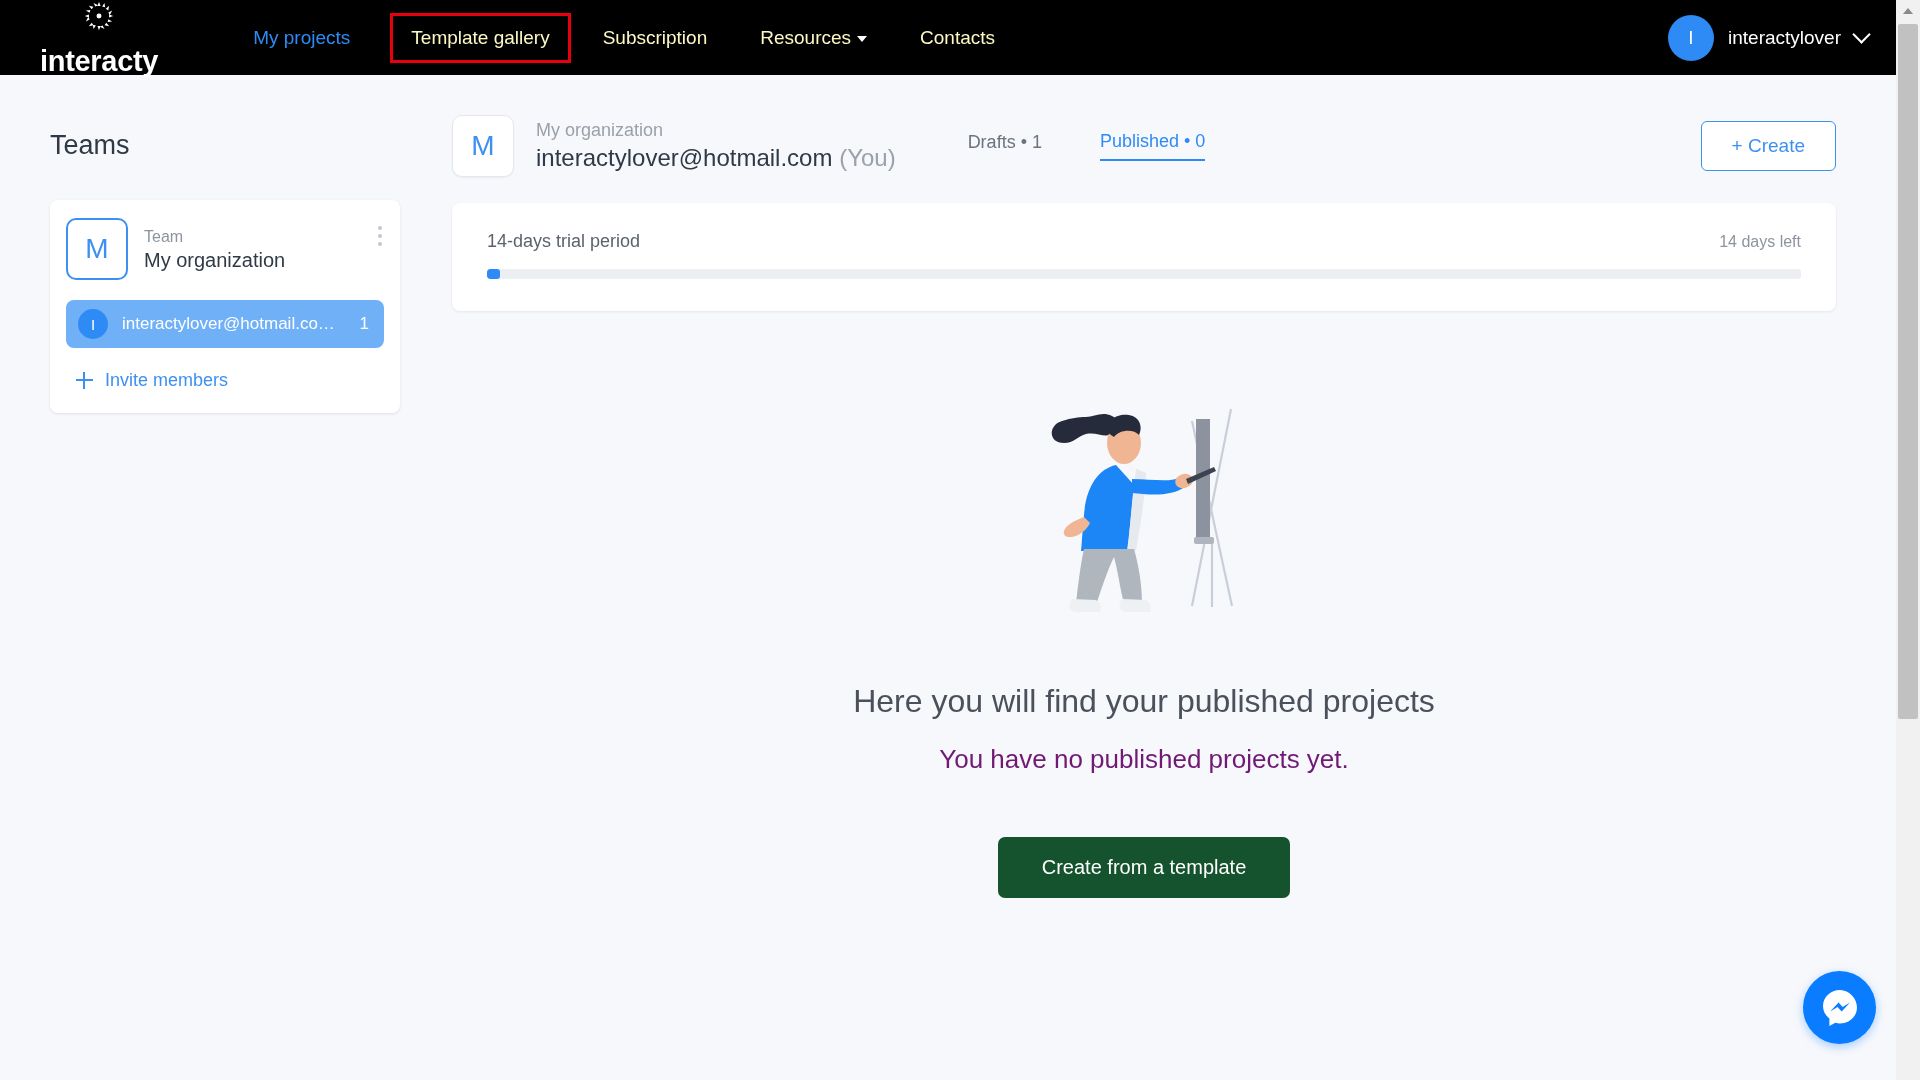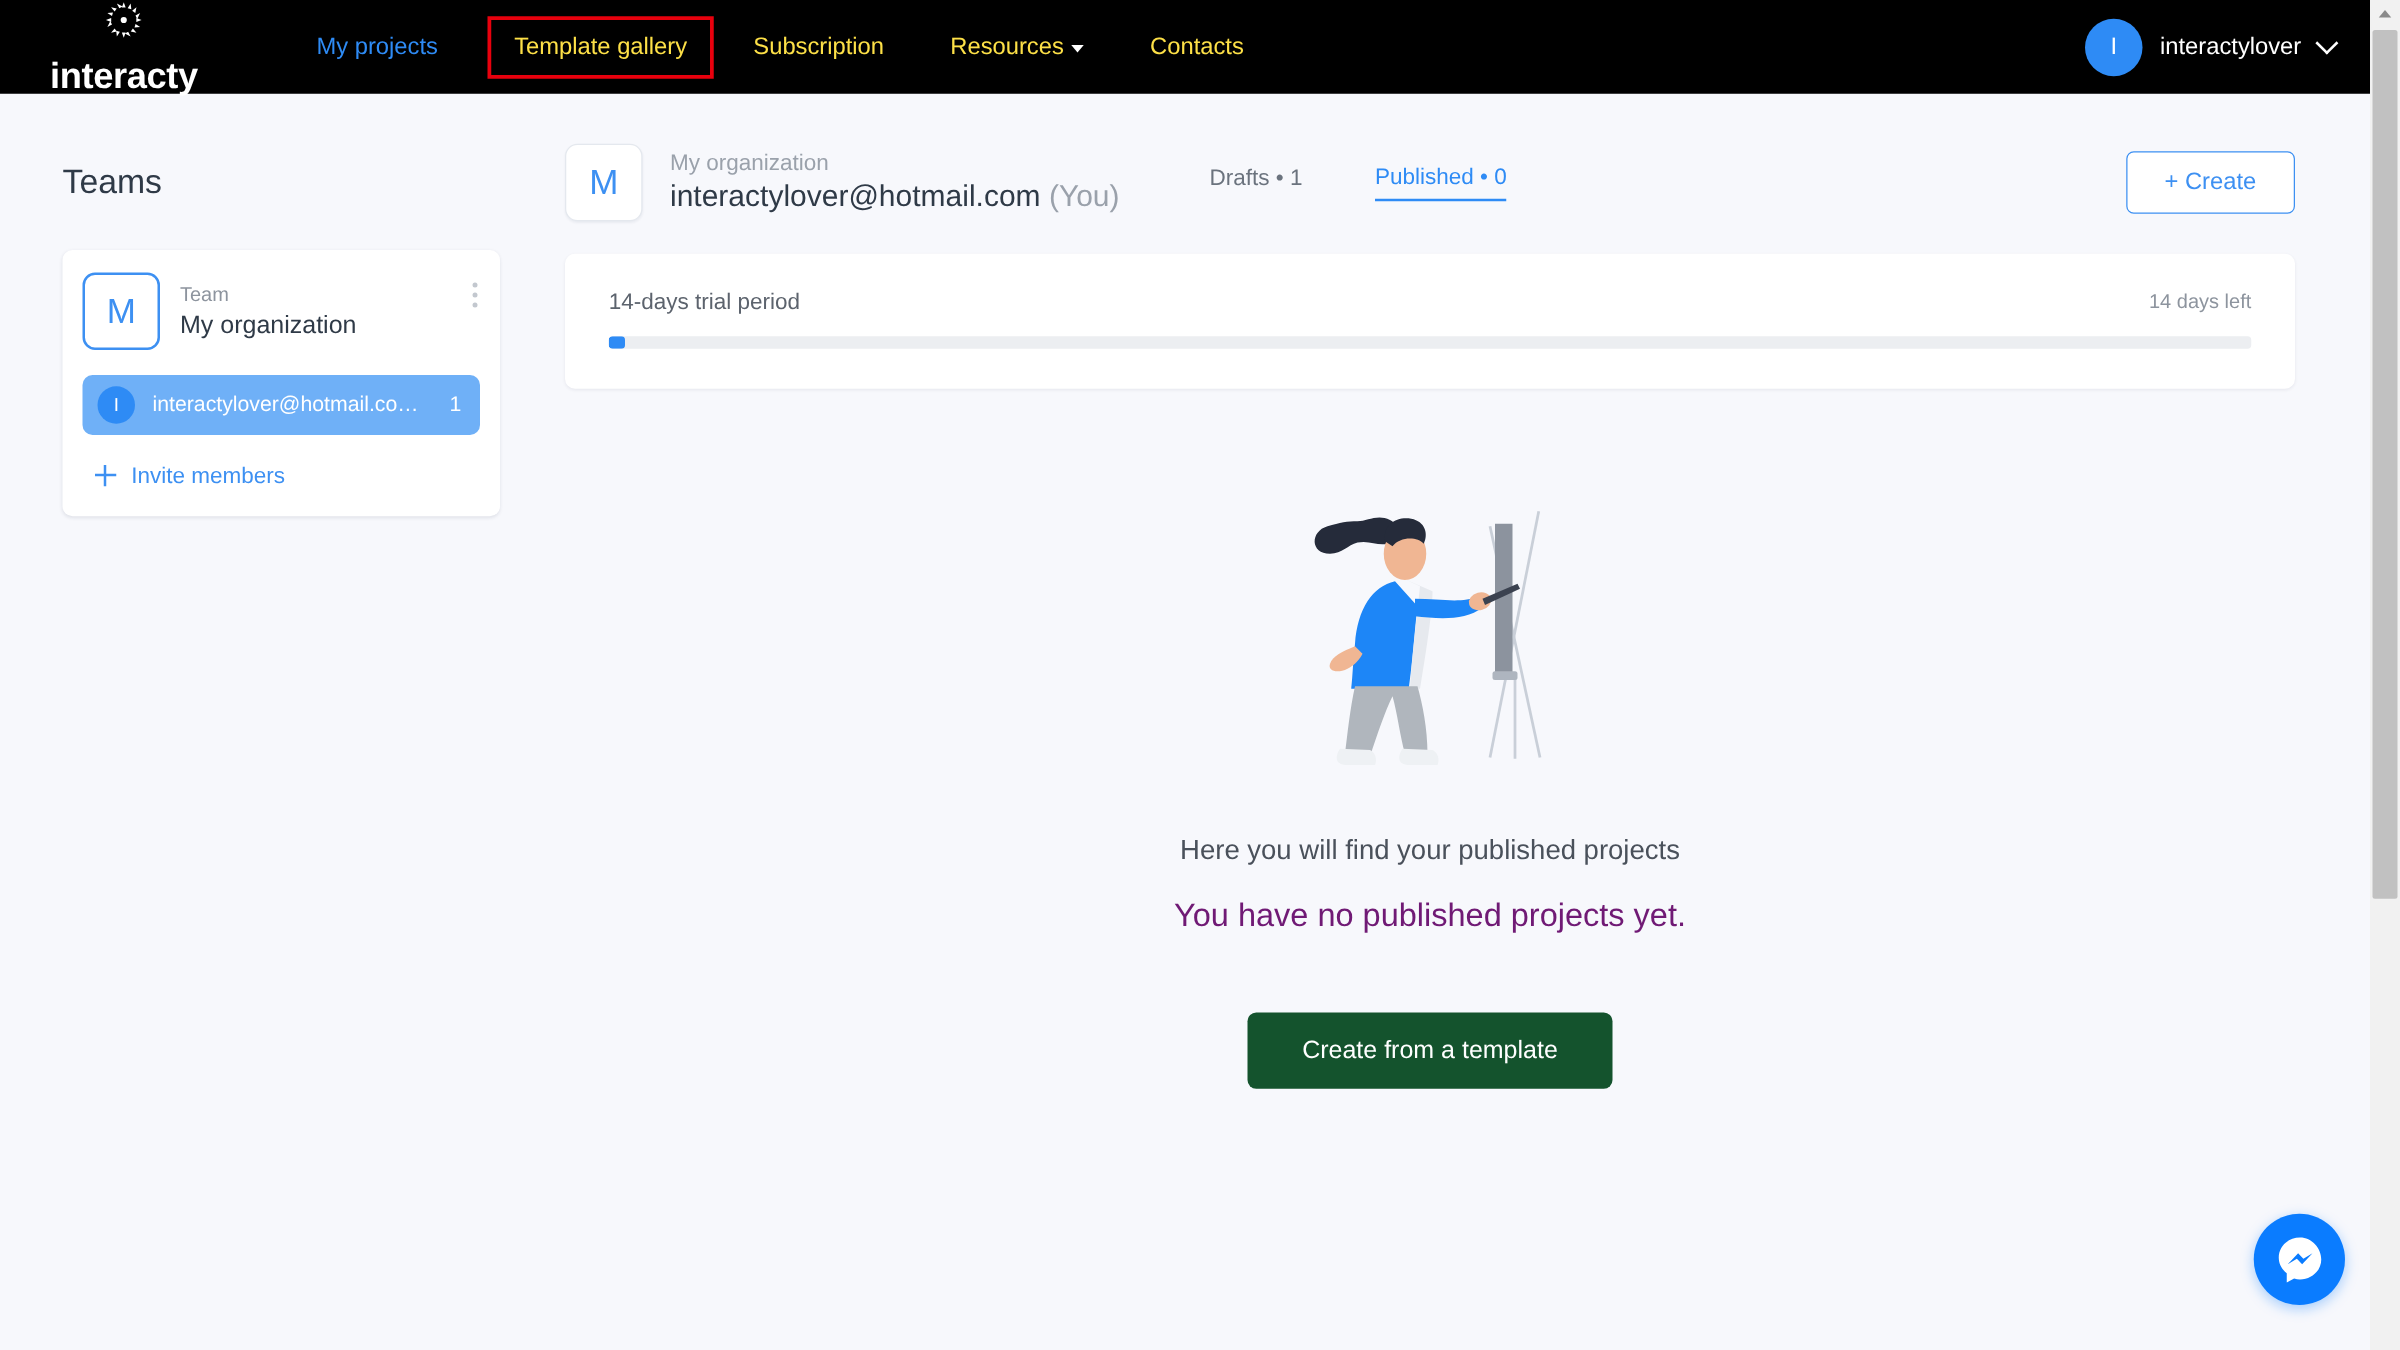--- a/index.html
+++ b/index.html
@@ -26,21 +26,21 @@
   .brand-mark { width: 38px; height: 38px; display: block; }
   .brand-name {
     color: #ffffff; font-size: 29px; font-weight: 700;
     letter-spacing: -0.3px;
   }
   .nav-links {
     display: flex; align-items: center;
     margin-left: 95px; height: 100%;
   }
   .nav-item {
-    color: #fde047; font-size: 19px;
+    color: #fef9c3; font-size: 19px;
     padding: 0 0; margin-right: 53px;
     cursor: pointer; white-space: nowrap;
     display: flex; align-items: center; gap: 6px;
   }
   .nav-item.active-blue { color: #2e8bf5; margin-right: 44px; }
   .nav-item.highlight {
     border: 3px solid #e8000d;
     padding: 11px 18px;
     margin-right: 32px; margin-left: -4px;
   }
@@ -174,21 +174,21 @@
     width: 1.1%; background: #2e8bf5; border-radius: 3px;
   }
 
   
   .empty {
     margin-top: 80px;
     display: flex; flex-direction: column; align-items: center;
     padding-right: 48px;
   }
   .illus { width: 240px; height: 230px; display: block; }
-  .empty-l1 { margin-top: 46px; font-size: 22px; color: #4a515b; }
+  .empty-l1 { margin-top: 62px; font-size: 32px; color: #4a515b; }
   .empty-l2 { margin-top: 24px; font-size: 26px; color: #701a75; }
   .tpl-btn {
     margin-top: 62px; background: #14532d; color: #fff;
     border: none; border-radius: 7px;
     font-size: 20px; padding: 19px 44px; cursor: pointer;
     font-family: "Liberation Sans", sans-serif;
   }
 
   
   .fab {

